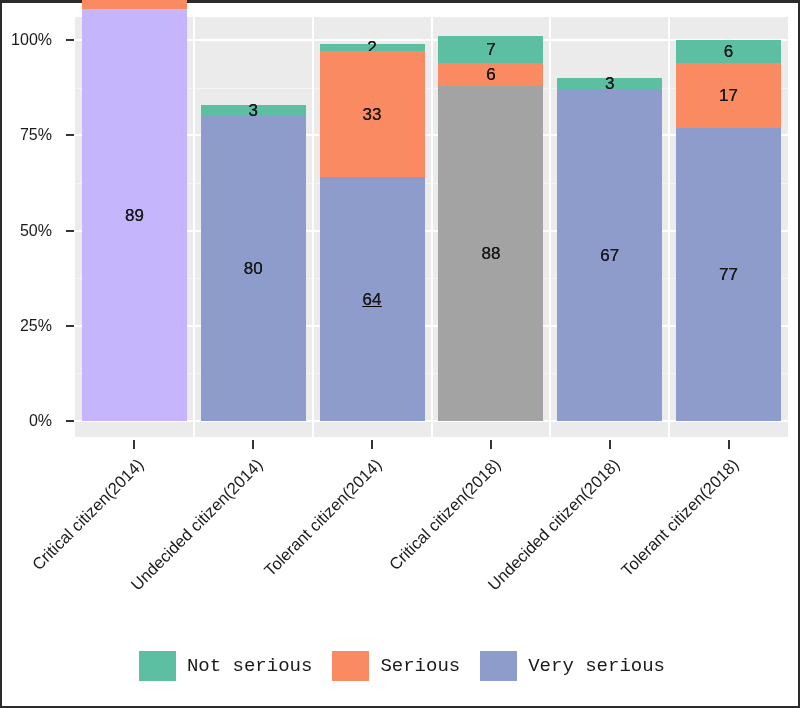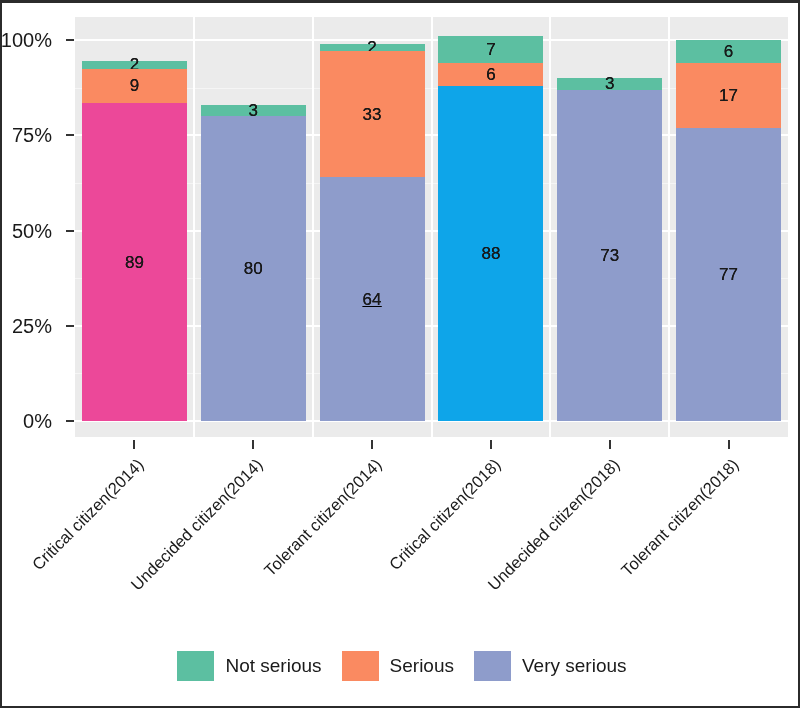--- a/index.html
+++ b/index.html
@@ -61,21 +61,21 @@
     font-family: "Liberation Sans", sans-serif;
     line-height: 1;
     text-shadow: 0 0 0 #000;
   }
 
   
   .ytick-label {
     position: absolute;
     right: 746px;           
     text-align: right;
-    font-size: 20px;
+    font-size: 16px;
     color: #1a1a1a;
     transform: translateY(-50%);
     white-space: nowrap;
   }
   .ytick-mark {
     position: absolute;
     left: 64px; width: 8px; height: 2px;
     background: #333333;
     transform: translateY(-50%);
   }
@@ -104,20 +104,21 @@
     width: 800px;
     display: flex;
     justify-content: center;
     align-items: center;
     gap: 0px;
   }
   .legend-item {
     display: flex;
     align-items: center;
     margin-right: 20px;
+    font-family: Liberation Mono, monospace;
   }
   .legend-item:last-child { margin-right: 0; }
   .legend-key {
     width: 37px; height: 30px;
     margin-right: 11px;
     display: inline-block;
   }
   .legend-text {
     font-size: 19px;
     color: #1a1a1a;
@@ -147,21 +148,21 @@
       <div class="vgrid-major" style="left: 474.333px;"></div>
       <div class="vgrid-major" style="left: 593.167px;"></div>
       <div id="bars">
         <div class="bar-col" style="left: 6.91667px; width: 105px;">
           <div class="seg" style="background: rgb(92, 191, 161); height: 7.62px;">
             <span class="seg-label">2</span>
           </div>
           <div class="seg" style="background: rgb(250, 138, 97); height: 34.29px;">
             <span class="seg-label">9</span>
           </div>
-          <div class="seg" style="background: #ec4899; height: 318px;">
+          <div class="seg" style="background: #c4b5fd; height: 412px;">
             <span class="seg-label">89</span>
           </div>
         </div>
         <div class="bar-col" style="left: 125.75px; width: 105px;">
           <div class="seg" style="background: rgb(92, 191, 161); height: 11.43px;">
             <span class="seg-label">3</span>
           </div>
           <div class="seg" style="background: rgb(142, 156, 203); height: 304.8px;">
             <span class="seg-label">80</span>
           </div>
@@ -177,30 +178,30 @@
             <span class="seg-label">64</span>
           </div>
         </div>
         <div class="bar-col" style="left: 363.417px; width: 105px;">
           <div class="seg" style="background: rgb(92, 191, 161); height: 26.67px;">
             <span class="seg-label">7</span>
           </div>
           <div class="seg" style="background: rgb(250, 138, 97); height: 22.86px;">
             <span class="seg-label">6</span>
           </div>
-          <div class="seg" style="background: #0ea5e9; height: 335.28px;">
+          <div class="seg" style="background: #a3a3a3; height: 335.28px;">
             <span class="seg-label">88</span>
           </div>
         </div>
         <div class="bar-col" style="left: 482.25px; width: 105px;">
           <div class="seg" style="background: rgb(92, 191, 161); height: 11.43px;">
             <span class="seg-label">3</span>
           </div>
           <div class="seg" style="background: rgb(142, 156, 203); height: 331.47px;">
-            <span class="seg-label">73</span>
+            <span class="seg-label">67</span>
           </div>
         </div>
         <div class="bar-col" style="left: 601.083px; width: 105px;">
           <div class="seg" style="background: rgb(92, 191, 161); height: 22.86px;">
             <span class="seg-label">6</span>
           </div>
           <div class="seg" style="background: rgb(250, 138, 97); height: 64.77px;">
             <span class="seg-label">17</span>
           </div>
           <div class="seg" style="background: rgb(142, 156, 203); height: 293.37px;">

